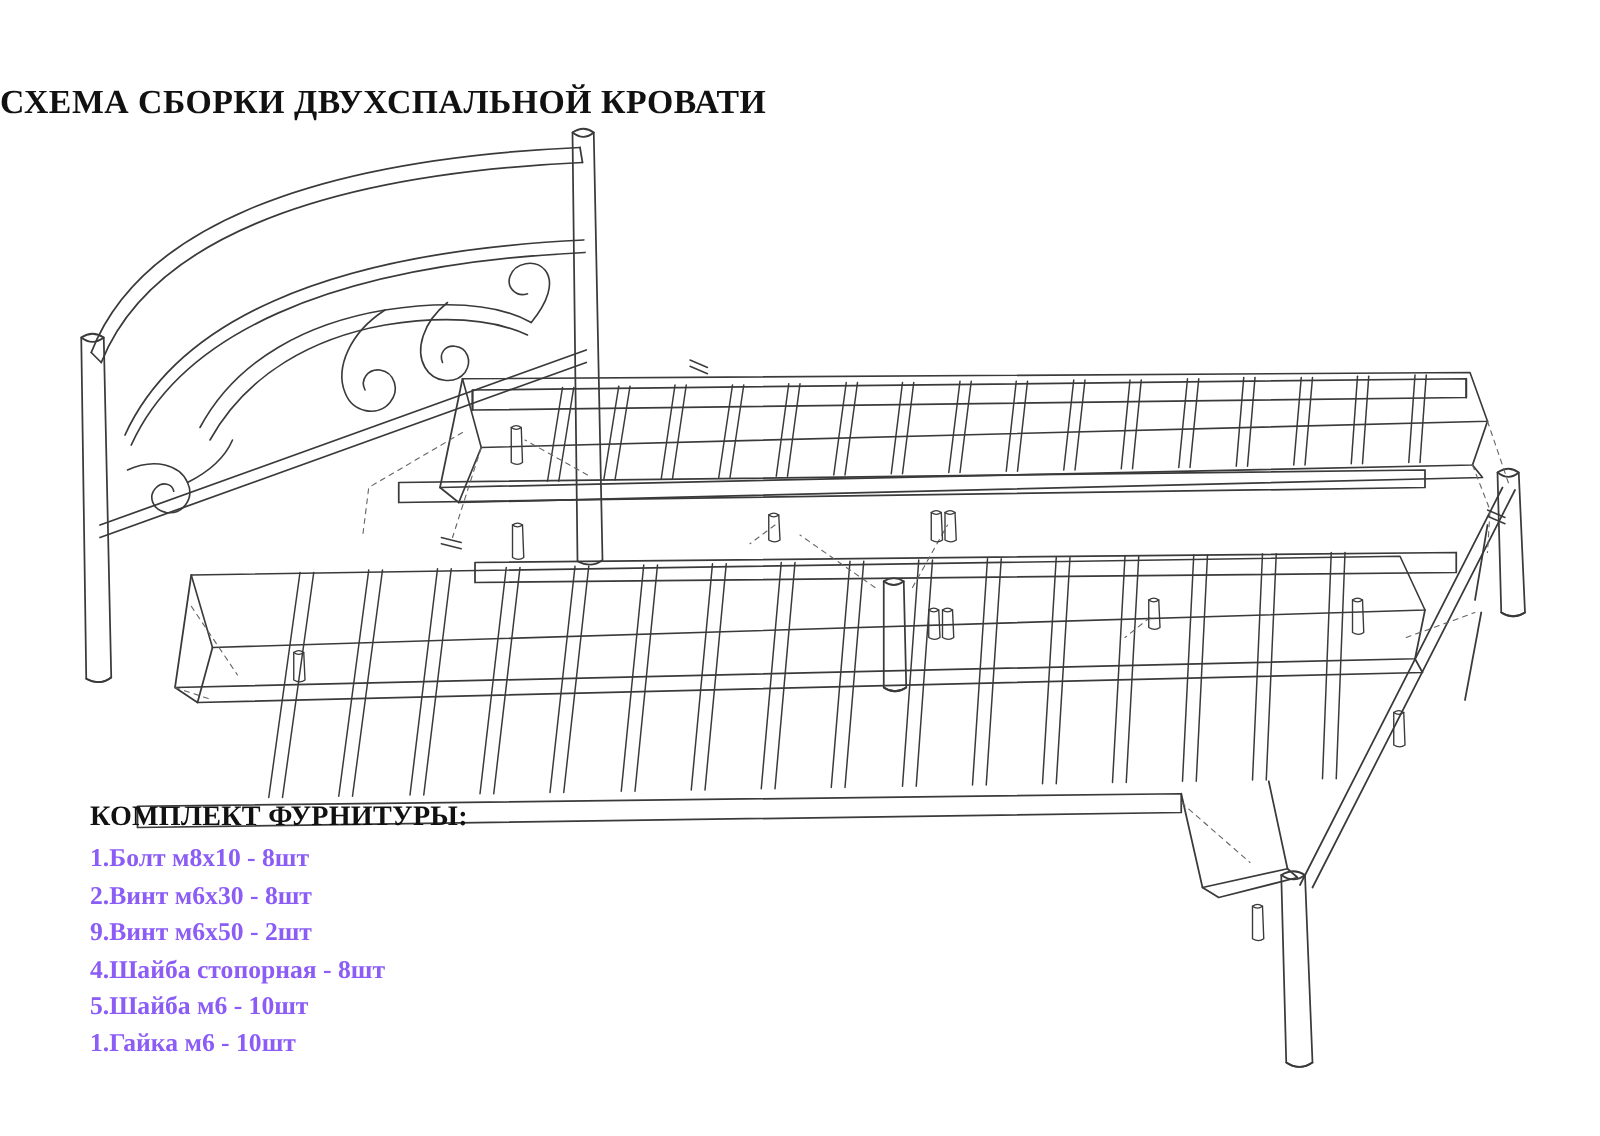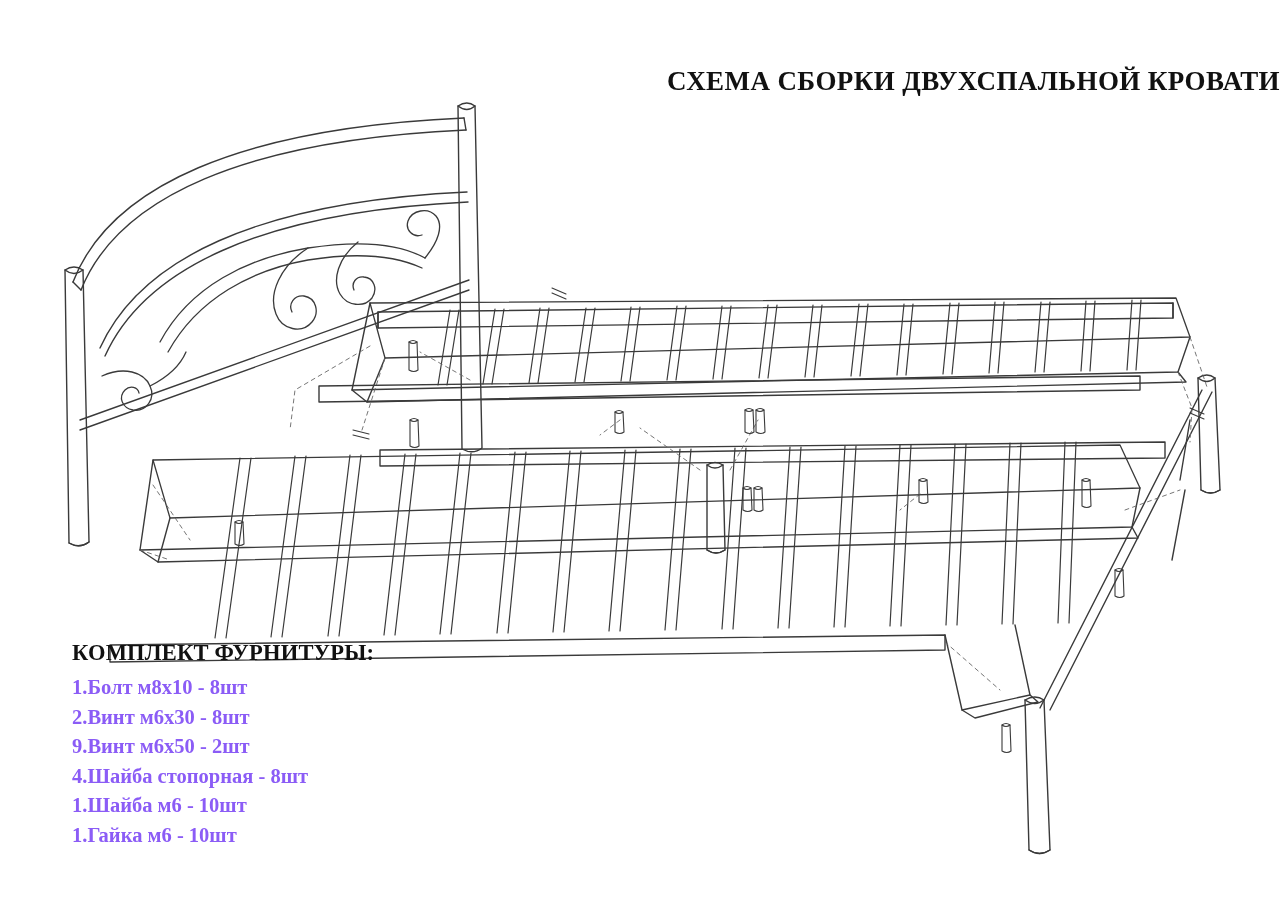--- a/index.html
+++ b/index.html
@@ -18,21 +18,21 @@
   }
   #page-root {
     position: absolute;
     inset: 0;
   }
   .title {
     position: absolute;
     top: 48px;
     left: 0;
     width: 1280px;
-    text-align: right;
+    text-align: left;
     font-family: "Liberation Serif", serif;
     font-weight: bold;
     font-size: 27px;
     letter-spacing: 0.4px;
     color: #111;
   }
   .diagram-area {
     position: absolute;
     top: 90px;
     left: 40px;
@@ -331,18 +331,18 @@
     </svg>
   </div>
 
   <div class="parts-list">
     <div class="parts-title">КОМПЛЕКТ ФУРНИТУРЫ:</div>
     <ol>
       <li>1.Болт м8х10 - 8шт</li>
       <li>2.Винт м6х30 - 8шт</li>
       <li>9.Винт м6х50 - 2шт</li>
       <li>4.Шайба стопорная - 8шт</li>
-      <li>1.Шайба м6 - 10шт</li>
+      <li>5.Шайба м6 - 10шт</li>
       <li>1.Гайка м6 - 10шт</li>
     </ol>
   </div>
 
 </div>
 
 </body></html>

